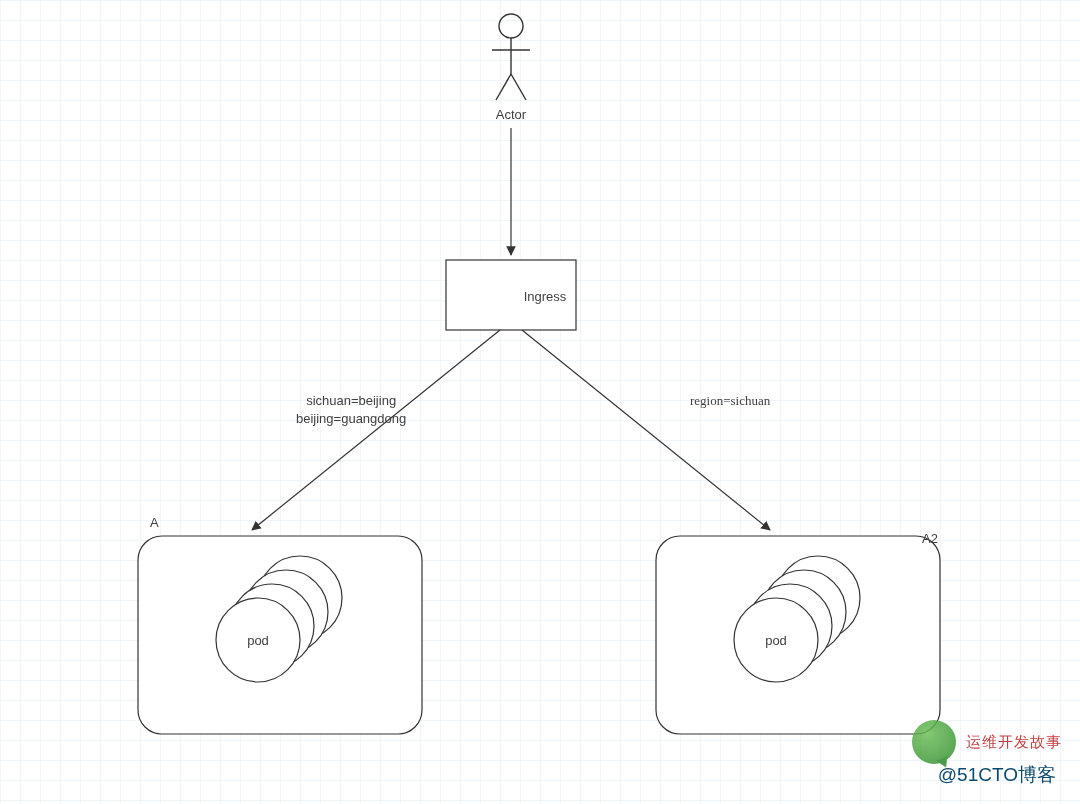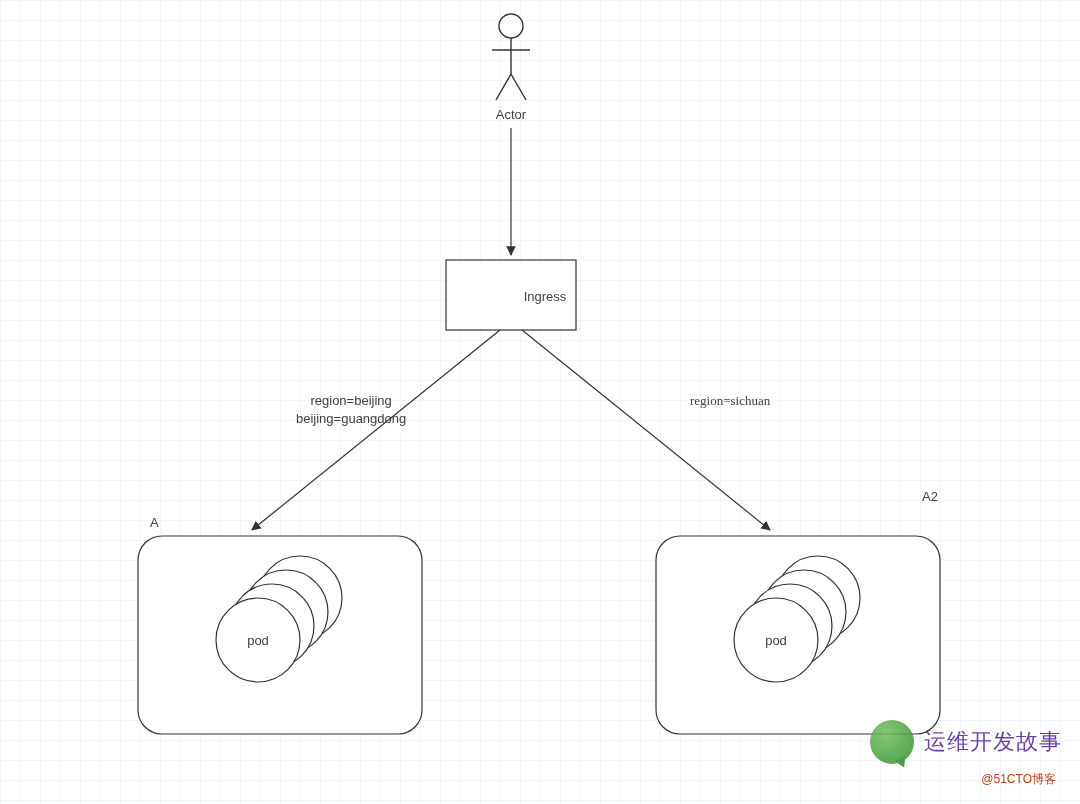--- a/index.html
+++ b/index.html
@@ -54,30 +54,30 @@
       content:"";
       position:absolute;
       bottom:-4px; right:6px;
       width:0;height:0;
       border-left:6px solid transparent;
       border-right:6px solid transparent;
       border-top:10px solid #2e8b2e;
       transform: rotate(-25deg);
     }
     .wm-text {
-      font-size: 22px;
-      color: #4c1d95;
+      font-size: 15px;
+      color: #b91c1c;
       letter-spacing: 1px;
     }
     .attribution {
       position: absolute;
       right: 24px;
       bottom: 16px;
-      font-size: 12px;
-      color: #c2410c;
+      font-size: 19px;
+      color: #0c4a6e;
     }
   </style>
 </head>
 <body>
 
 <div class="grid-bg"></div>
 
 <svg class="diagram" viewBox="0 0 1080 804">
   <defs>
     <marker id="arrow" viewBox="0 0 10 10" refX="9" refY="5" markerWidth="8" markerHeight="8" orient="auto-start-reverse">
@@ -118,28 +118,28 @@
     <circle cx="790" cy="626" r="42"></circle>
     <circle cx="776" cy="640" r="42"></circle>
   </g>
 </svg>
 
 <div class="label center" style="left:511px; top:106px;">Actor</div>
 
 <div class="label center" style="left:511px; top:288px;margin-left:34px;">Ingress</div>
 
 <div class="label" style="left:296px; top:392px; text-align:center;">
-  <div>region=beijing</div>
+  <div>sichuan=beijing</div>
   <div>beijing=guangdong</div>
 </div>
 
 <div class="label" style="left:690px; top:392px;font-family:Liberation Serif, serif;">region=sichuan</div>
 
 <div class="label" style="left:150px; top:514px;">A</div>
-<div class="label" style="left:922px; top:488px;text-align:right;">A2</div>
+<div class="label" style="left:922px; top:530px;text-align:right;">A2</div>
 
 <div class="label center" style="left:258px; top:632px;">pod</div>
 <div class="label center" style="left:776px; top:632px;">pod</div>
 
 <div class="watermark-block">
   <div class="wm-bubble"></div>
   <div class="wm-text">运维开发故事</div>
 </div>
 
 <div class="attribution">@51CTO博客</div>

